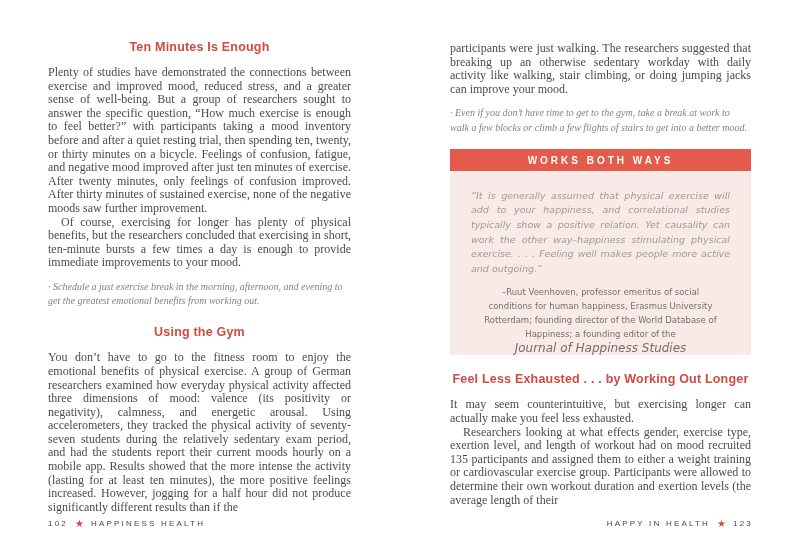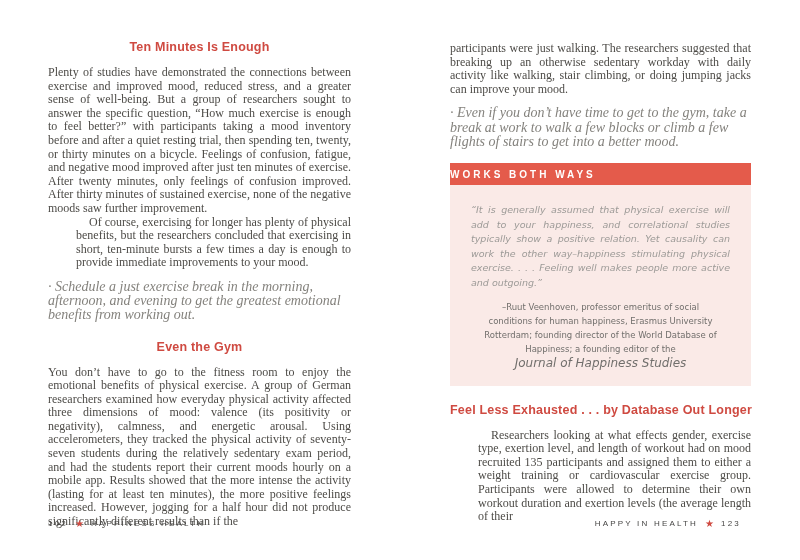--- a/index.html
+++ b/index.html
@@ -16,35 +16,35 @@
   .section-heading {
     font-family:"Liberation Sans", sans-serif;
     font-weight:bold; font-size:12.5px; line-height:15px;
     color:#cf4a41; text-align:center; letter-spacing:0.2px;
     margin:0 0 11px 0; white-space:nowrap;
   }
   .body-para {
     font-size:12px; line-height:13.6px; color:#4d4b47;
     text-align:justify; margin:0;
   }
-  .indent { text-indent:13px;margin-left:28px; }
+  .indent { text-indent:13px; }
   .tip {
-    font-style:italic; font-size:14px; line-height:14.2px;
+    font-style:italic; font-size:10px; line-height:14.2px;
     color:#84827d; text-align:left; margin:10px 0 0 0;font-family:Liberation Serif, serif;
   }
   .gap-section { margin-top:17px; }
 
   .callout { margin-top:14px; }
   .callout-header {
     background:#e45b4b; color:#ffffff;
     font-family:"Liberation Sans", sans-serif; font-weight:bold;
-    font-size:10px; letter-spacing:3px; text-align:left;
+    font-size:10px; letter-spacing:3px; text-align:center;
     padding:6px 0 5px 0;
   }
-  .callout-body { background:#faeae7; padding:18px 21px 16px 21px; }
+  .callout-body { background:#faeae7; padding:18px 21px 0 21px; }
   .callout-quote {
     font-family:"DejaVu Sans", sans-serif; font-style:italic;
     font-size:9.5px; line-height:14.6px; color:#9c9a97;
     text-align:justify; margin:0;
   }
   .callout-attr {
     font-family:"DejaVu Sans", sans-serif;
     font-size:8.5px; line-height:14px; color:#716f6c;
     text-align:center; margin:9px 8px 0 8px;
   }
@@ -54,36 +54,36 @@
     text-align:center; margin:0 8px;
   }
 
   .footer {
     position:absolute; bottom:32px;
     font-family:"Liberation Sans", sans-serif;
     font-size:8px; letter-spacing:2.2px; color:#474645;
     display:flex; align-items:center;
   }
   .footer-left  { left:48px; }
-  .footer-right { right:59px;padding-left:27px; }
+  .footer-right { right:47px;padding-left:27px; }
   .star { color:#cf4a41; font-size:10px; letter-spacing:0; margin:0 7px; line-height:8px; }
 </style>
 </head>
 <body>
 
 <div class="spread">
 
   <div class="page">
     <div class="content-left">
       <h2 class="section-heading">Ten Minutes Is Enough</h2>
       <p class="body-para">Plenty of studies have demonstrated the connections between exercise and improved mood, reduced stress, and a greater sense of well-being. But a group of researchers sought to answer the specific question, “How much exercise is enough to feel better?” with participants taking a mood inventory before and after a quiet resting trial, then spending ten, twenty, or thirty minutes on a bicycle. Feelings of confusion, fatigue, and negative mood improved after just ten minutes of exercise. After twenty minutes, only feelings of confusion improved. After thirty minutes of sustained exercise, none of the negative moods saw further improvement.</p>
       <p class="body-para indent">Of course, exercising for longer has plenty of physical benefits, but the researchers concluded that exercising in short, ten-minute bursts a few times a day is enough to provide immediate improvements to your mood.</p>
       <p class="tip">· Schedule a just exercise break in the morning, afternoon, and evening to get the greatest emotional benefits from working out.</p>
 
-      <h2 class="section-heading gap-section">Even the Gym</h2>
+      <h2 class="section-heading gap-section">Using the Gym</h2>
       <p class="body-para">You don’t have to go to the fitness room to enjoy the emotional benefits of physical exercise. A group of German researchers examined how everyday physical activity affected three dimensions of mood: valence (its positivity or negativity), calmness, and energetic arousal. Using accelerometers, they tracked the physical activity of seventy-seven students during the relatively sedentary exam period, and had the students report their current moods hourly on a mobile app. Results showed that the more intense the activity (lasting for at least ten minutes), the more positive feelings increased. However, jogging for a half hour did not produce significantly different results than if the</p>
     </div>
 
     <div class="footer footer-left">
       <span>102</span>
       <span class="star">★</span>
       <span>HAPPINESS HEALTH</span>
     </div>
   </div>
 
@@ -94,21 +94,22 @@
 
       <div class="callout">
         <div class="callout-header">WORKS BOTH WAYS</div>
         <div class="callout-body">
           <p class="callout-quote">“It is generally assumed that physical exercise will add to your happiness, and correlational studies typically show a positive relation. Yet causality can work the other way–happiness stimulating physical exercise. . . . Feeling well makes people more active and outgoing.”</p>
           <p class="callout-attr">–Ruut Veenhoven, professor emeritus of social conditions for human happiness, Erasmus University Rotterdam; founding director of the World Database of Happiness; a founding editor of the</p>
           <p class="callout-attr-italic">Journal of Happiness Studies</p>
         </div>
       </div>
 
-      <h2 class="section-heading gap-section">Feel Less Exhausted . . . by Database Out Longer</h2>
+      <h2 class="section-heading gap-section">Feel Less Exhausted . . . by Working Out Longer</h2>
+      <p class="body-para">It may seem counterintuitive, but exercising longer can actually make you feel less exhausted.</p>
       <p class="body-para indent">Researchers looking at what effects gender, exercise type, exertion level, and length of workout had on mood recruited 135 participants and assigned them to either a weight training or cardiovascular exercise group. Participants were allowed to determine their own workout duration and exertion levels (the average length of their</p>
     </div>
 
     <div class="footer footer-right">
       <span>HAPPY IN HEALTH</span>
       <span class="star">★</span>
       <span>123</span>
     </div>
   </div>
 

